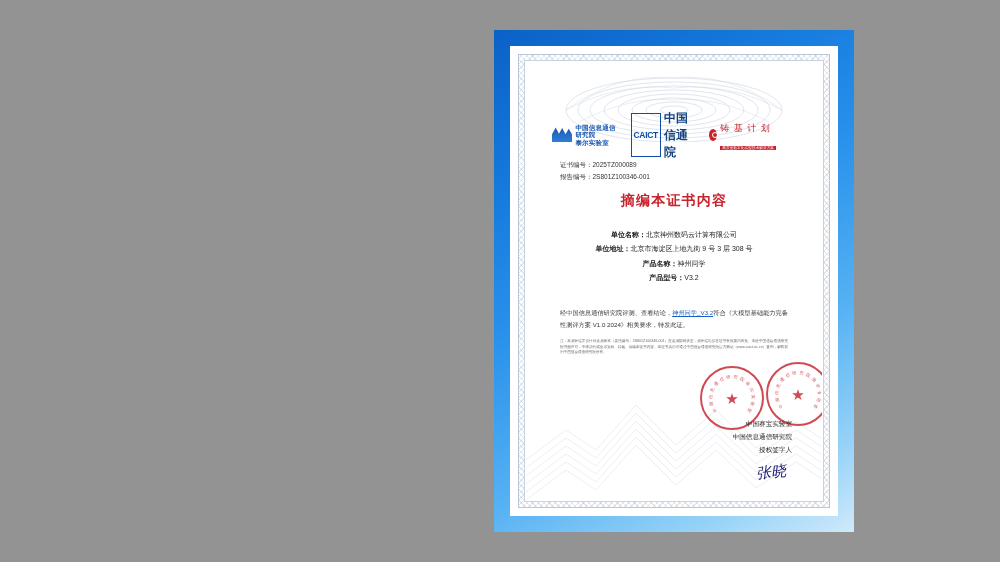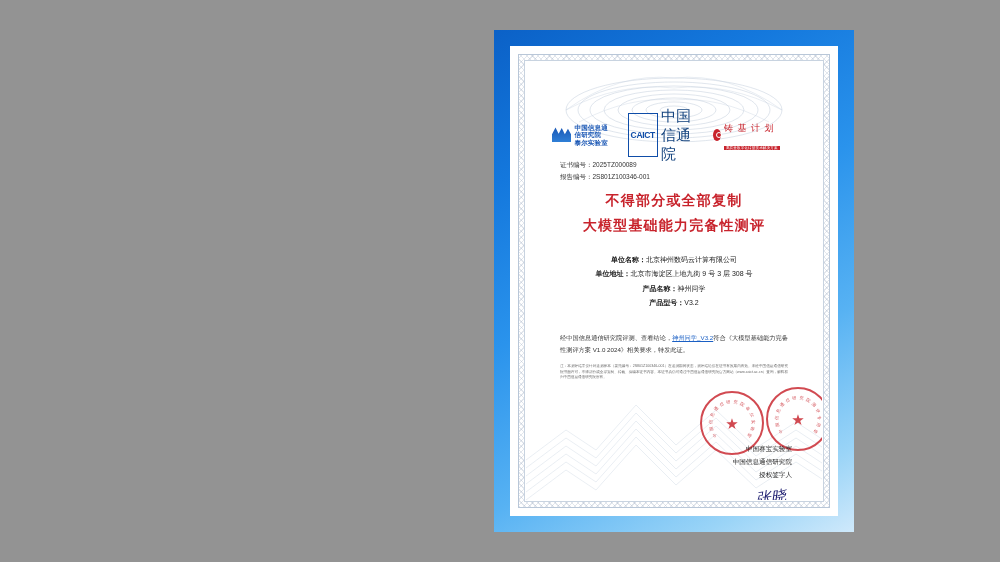--- a/index.html
+++ b/index.html
@@ -132,23 +132,23 @@
   }
   .caict-mark {
     font-size: 8.5px;
     font-weight: bold;
     color: #0f4da8;
     border: 1px solid #0f4da8;
     padding: 16px 2px;
     letter-spacing: -0.3px;
   }
   .caict-text {
-    font-size: 15px;
+    font-size: 12px;
     color: #15447f;
-    font-weight: normal;
+    font-weight: bold;
   }
   .logo-zhuji {
     display: flex;
     align-items: center;
     gap: 3px;
   }
   .zhuji-badge {
     width: 12px;
     height: 12px;
     border-radius: 50%;
@@ -369,22 +369,21 @@
           <div class="numbers">
             <div>
               <span>证书编号：</span><span>2025TZ000089</span>
             </div>
             <div>
               <span>报告编号：</span><span>2S801Z100346-001</span>
             </div>
           </div>
 
           <div class="title-block">
-            <div class="title-main">不得部分或全部复制</div>
-            <div class="title-sub">大模型基础能力完备性测评</div>
+            <div class="title-main">摘编本证书内容</div>
           </div>
 
           <div class="info">
             <div>
               <span class="lbl">单位名称：</span><span>北京神州数码云计算有限公司</span>
             </div>
             <div>
               <span class="lbl">单位地址：</span><span>北京市海淀区上地九街 9 号 3 层 308 号</span>
             </div>
             <div>

